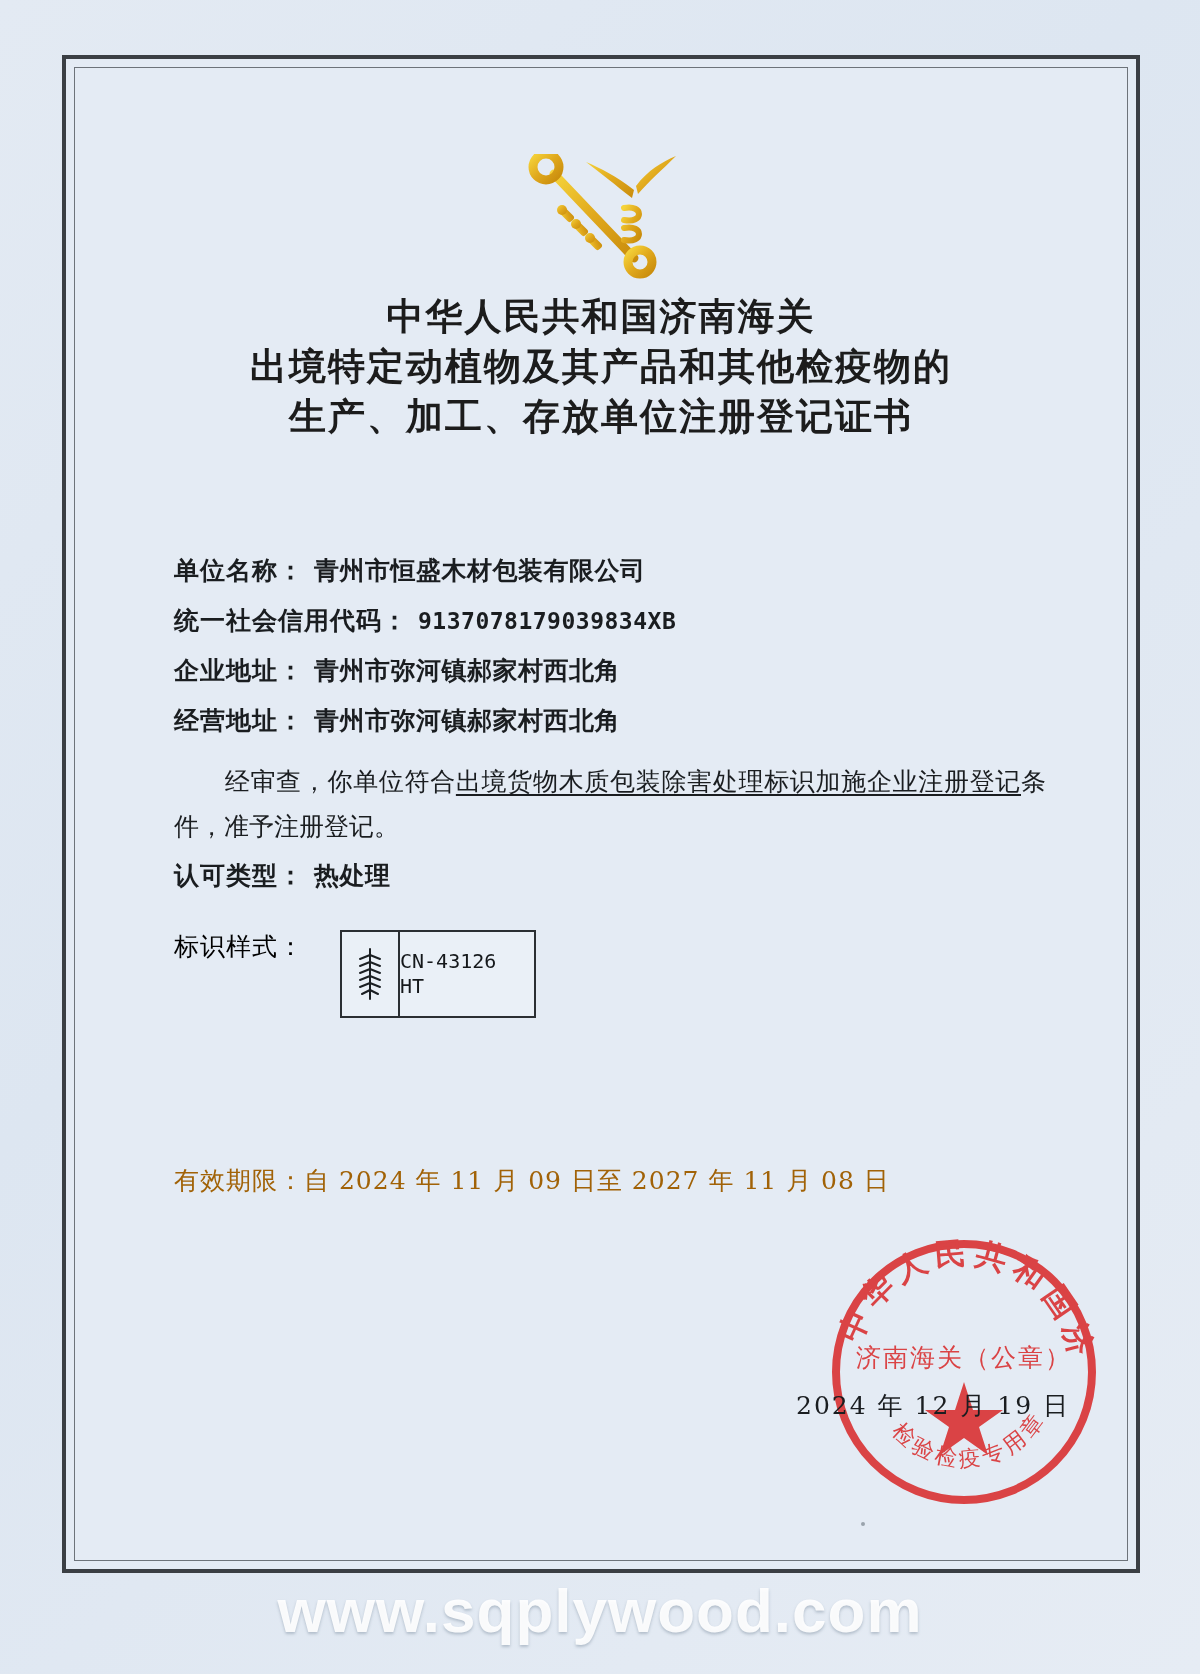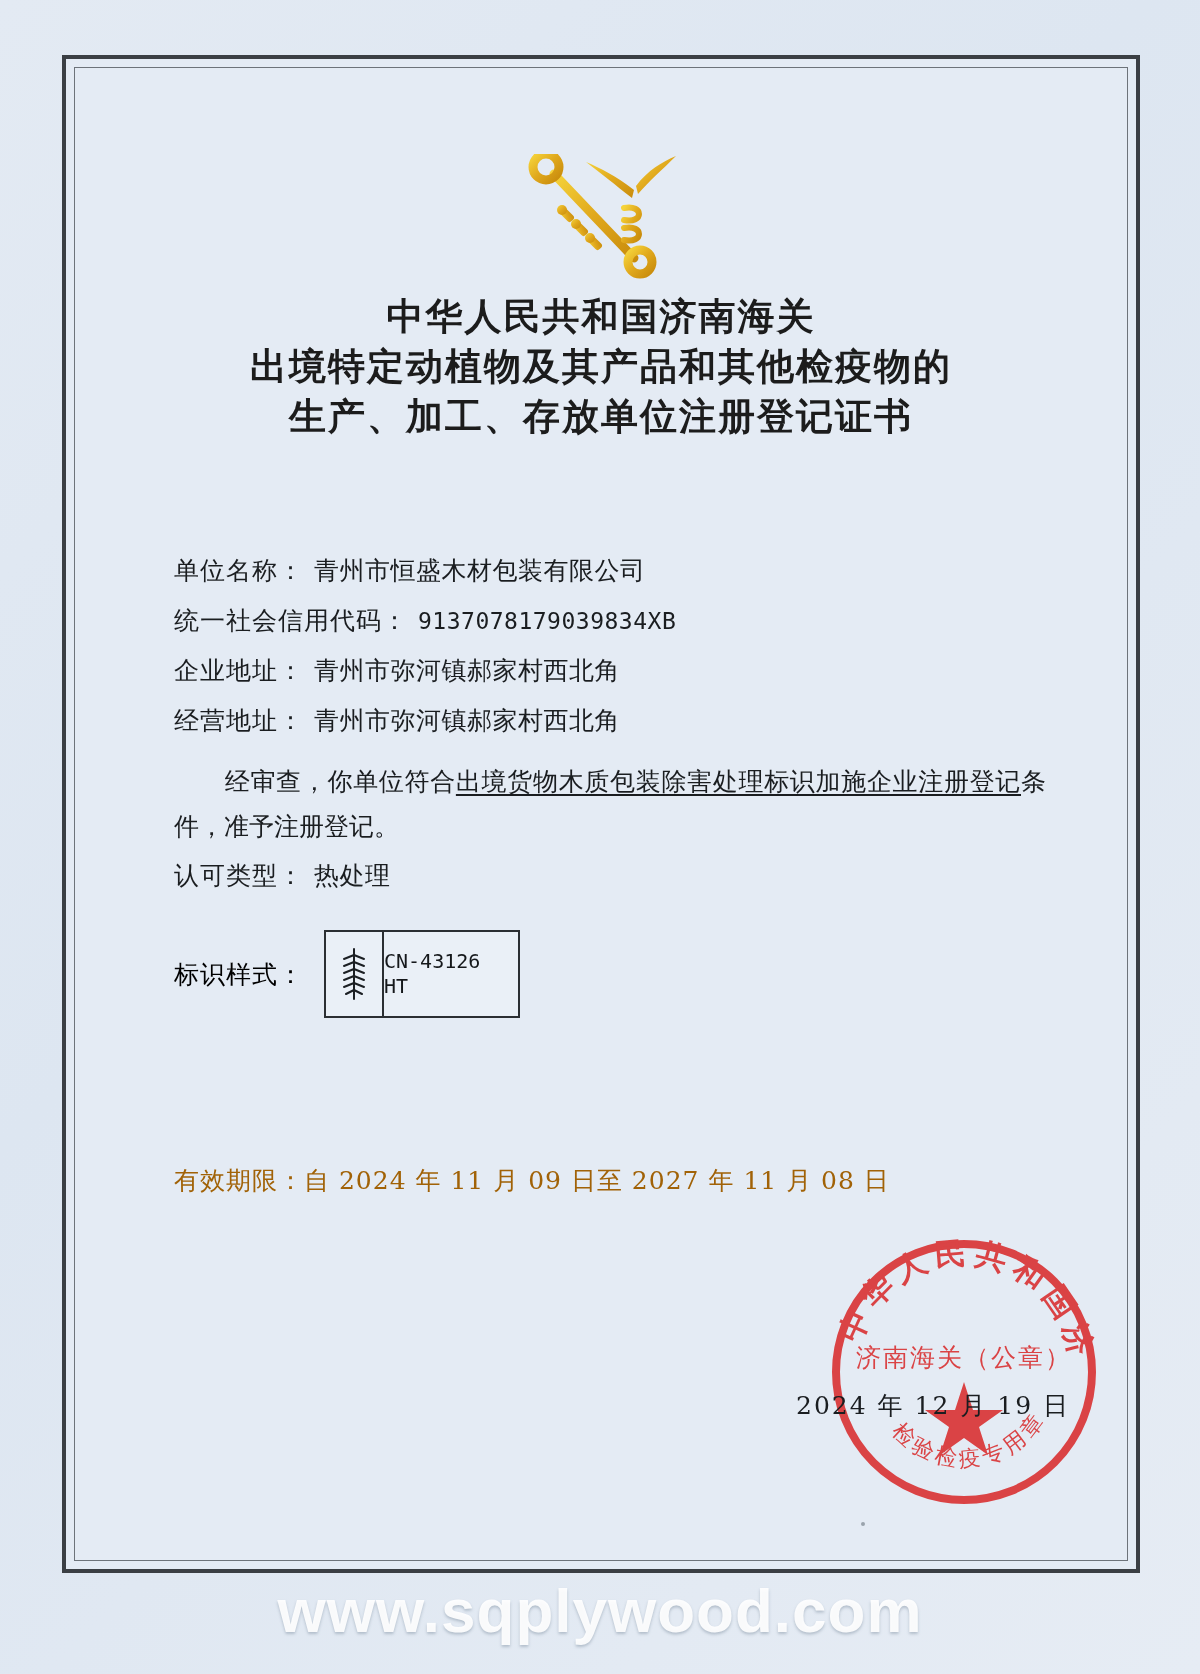--- a/index.html
+++ b/index.html
@@ -82,20 +82,21 @@
     right: 90px;
     top: 495px;
   }
   .row {
     display: flex;
     align-items: baseline;
     margin-bottom: 17px;
     font-size: 25px;
     color: #1a1d20;
     font-family: "DejaVu Serif", serif;
+    font-weight: bold;
   }
   .row .lbl {
     white-space: nowrap;
     letter-spacing: 1px;
   }
   .row .val {
     margin-left: 10px;
     letter-spacing: 0.5px;
     font-family: "DejaVu Serif", serif;
   }
@@ -109,22 +110,22 @@
     margin-bottom: 10px;
     text-align: justify;
     font-family: "DejaVu Serif", serif;
   }
   .para .indent { display: inline-block; width: 50px; }
   .para u { text-decoration: underline; text-underline-offset: 4px; }
 
   
   .mark-row {
     display: flex;
-    align-items: center;
     margin-top: 38px;
+    gap: 16px;
   }
   .mark-row .lbl {
     font-size: 25px;
     white-space: nowrap;
     letter-spacing: 1px;
     font-family: "DejaVu Serif", serif;
   }
   .mark-box {
     margin-left: 20px;
     width: 196px;

